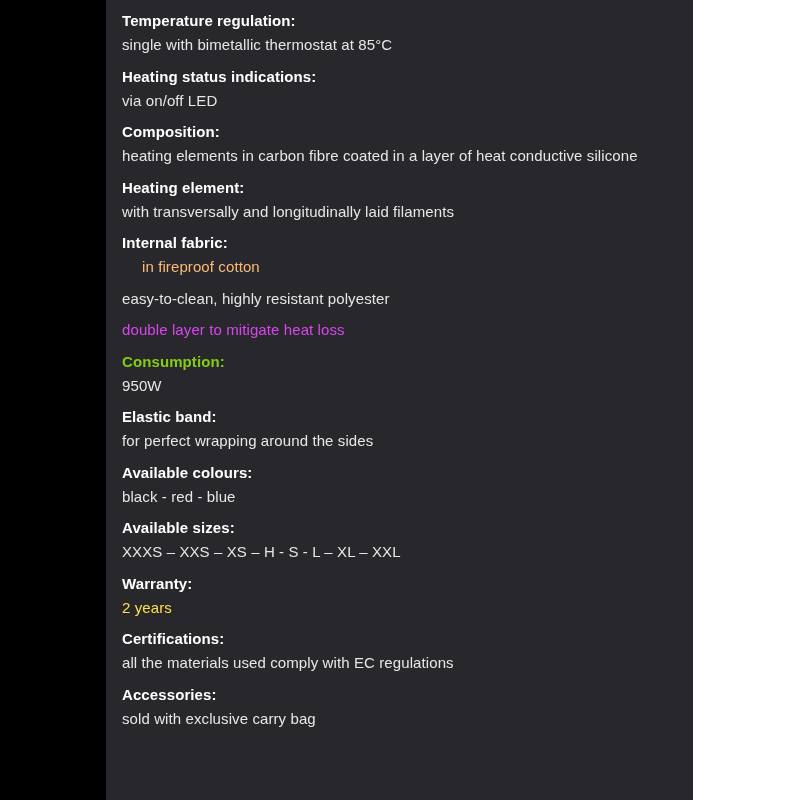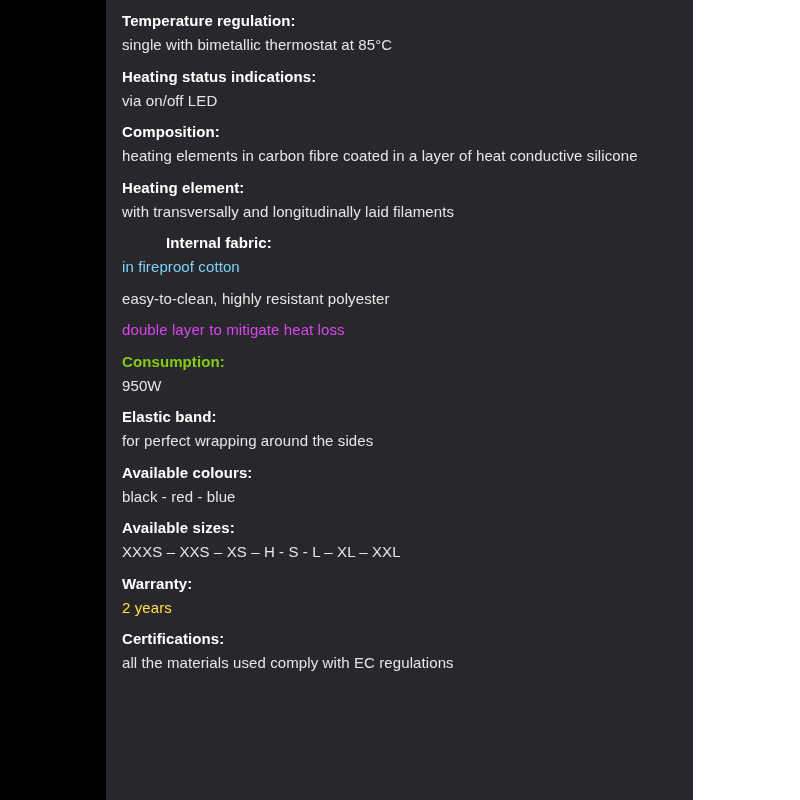--- a/index.html
+++ b/index.html
@@ -79,22 +79,22 @@
     <div class="label" style="color: rgb(255, 255, 255);">Composition:</div>
     <div class="value" style="color: rgb(230, 230, 230);">heating elements in carbon fibre coated in a layer of heat conductive silicone</div>
   </div>
 
   <div class="section">
     <div class="label" style="color: rgb(255, 255, 255);">Heating element:</div>
     <div class="value" style="color: rgb(230, 230, 230);">with transversally and longitudinally laid filaments</div>
   </div>
 
   <div class="section">
-    <div class="label" style="color: rgb(255, 255, 255); margin-left: 44px;">Internal fabric:</div>
-    <div class="value" style="color: #7dd3fc;">in fireproof cotton</div>
+    <div class="label" style="color: rgb(255, 255, 255);">Internal fabric:</div>
+    <div class="value" style="color: #fdba74; margin-left: 20px;">in fireproof cotton</div>
   </div>
 
   <div class="section">
     <div class="value" style="color: rgb(230, 230, 230);">easy-to-clean, highly resistant polyester</div>
   </div>
 
   <div class="section">
     <div class="value" style="color: #d946ef;">double layer to mitigate heat loss</div>
   </div>
 
@@ -121,17 +121,21 @@
   <div class="section">
     <div class="label" style="color: rgb(255, 255, 255);">Warranty:</div>
     <div class="value" style="color: #fde047;">2 years</div>
   </div>
 
   <div class="section">
     <div class="label" style="color: rgb(255, 255, 255);">Certifications:</div>
     <div class="value" style="color: rgb(230, 230, 230);">all the materials used comply with EC regulations</div>
   </div>
 
+  <div class="section">
+    <div class="label" style="color: rgb(255, 255, 255);">Accessories:</div>
+    <div class="value" style="color: rgb(230, 230, 230);">sold with exclusive carry bag</div>
+  </div>
 </div>
   </div>
 
   <div class="right-gutter" style="background: rgb(255, 255, 255);"></div>
 </div>
 
 </body></html>

